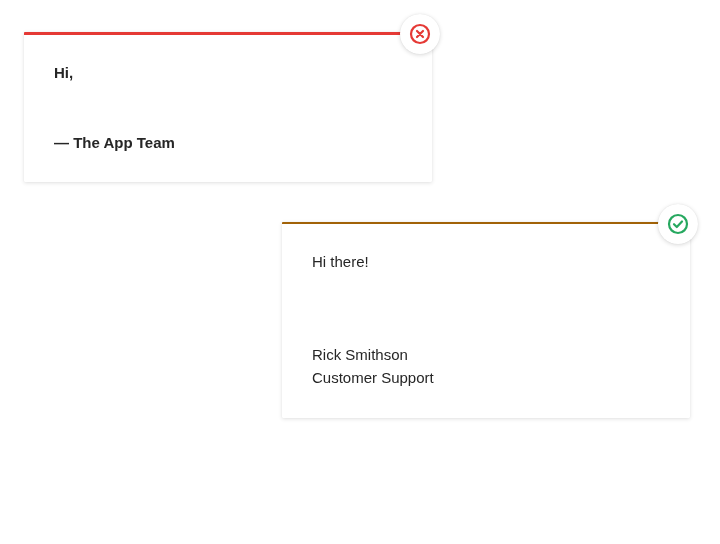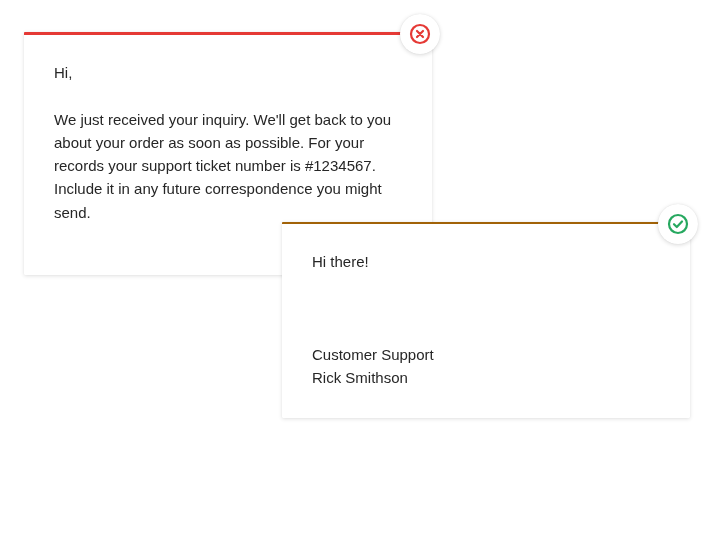--- a/index.html
+++ b/index.html
@@ -18,20 +18,21 @@
       position: absolute;
       background: #ffffff;
       box-shadow: 0 1px 4px rgba(0,0,0,0.12), 0 0 1px rgba(0,0,0,0.1);
       border-radius: 1px;
     }
     .card-bad {
       left: 24px;
       top: 32px;
       width: 408px;
       border-top: 3px solid #e53935;
+      font-weight: bold;
     }
     .card-good {
       left: 282px;
       top: 222px;
       width: 408px;
       border-top: 2px solid #a16207;
     }
     .card-body {
       padding: 26px 30px 28px 30px;
       font-size: 15px;
@@ -64,42 +65,42 @@
       display: block;
     }
   </style>
 </head>
 <body>
 
 <div class="card card-bad">
   <div class="card-body">
     <p>Hi,</p>
     <br>
-    <p>We just received your inquiry. We'll get back to you about your order as soon as possible. For your records your support ticket number is #1234567. Include it in any future correspondence you might send.</p>
     <br>
+    <p>— The App Team</p>
   </div>
 </div>
 
 <div class="badge badge-bad">
   <span>
     <svg width="24" height="24" viewBox="0 0 24 24" fill="none">
       <circle cx="12" cy="12" r="9" stroke="#e53935" stroke-width="2.2"></circle>
       <path d="M9 9 L15 15 M15 9 L9 15" stroke="#e53935" stroke-width="2.2" stroke-linecap="round"></path>
     </svg>
   </span>
 </div>
 
 <div class="card card-good">
   <div class="card-body">
     <p>Hi there!</p>
     <br>
     <br>
     <br>
+    <p>Rick Smithson</p>
     <p>Customer Support</p>
-    <p>Rick Smithson</p>
   </div>
 </div>
 
 <div class="badge badge-good">
   <span>
     <svg width="24" height="24" viewBox="0 0 24 24" fill="none">
       <circle cx="12" cy="12" r="9" stroke="#26a85f" stroke-width="2.2"></circle>
       <path d="M8 12.2 L10.8 15 L16 9.5" stroke="#26a85f" stroke-width="2.2" stroke-linecap="round" stroke-linejoin="round" fill="none"></path>
     </svg>
   </span>

